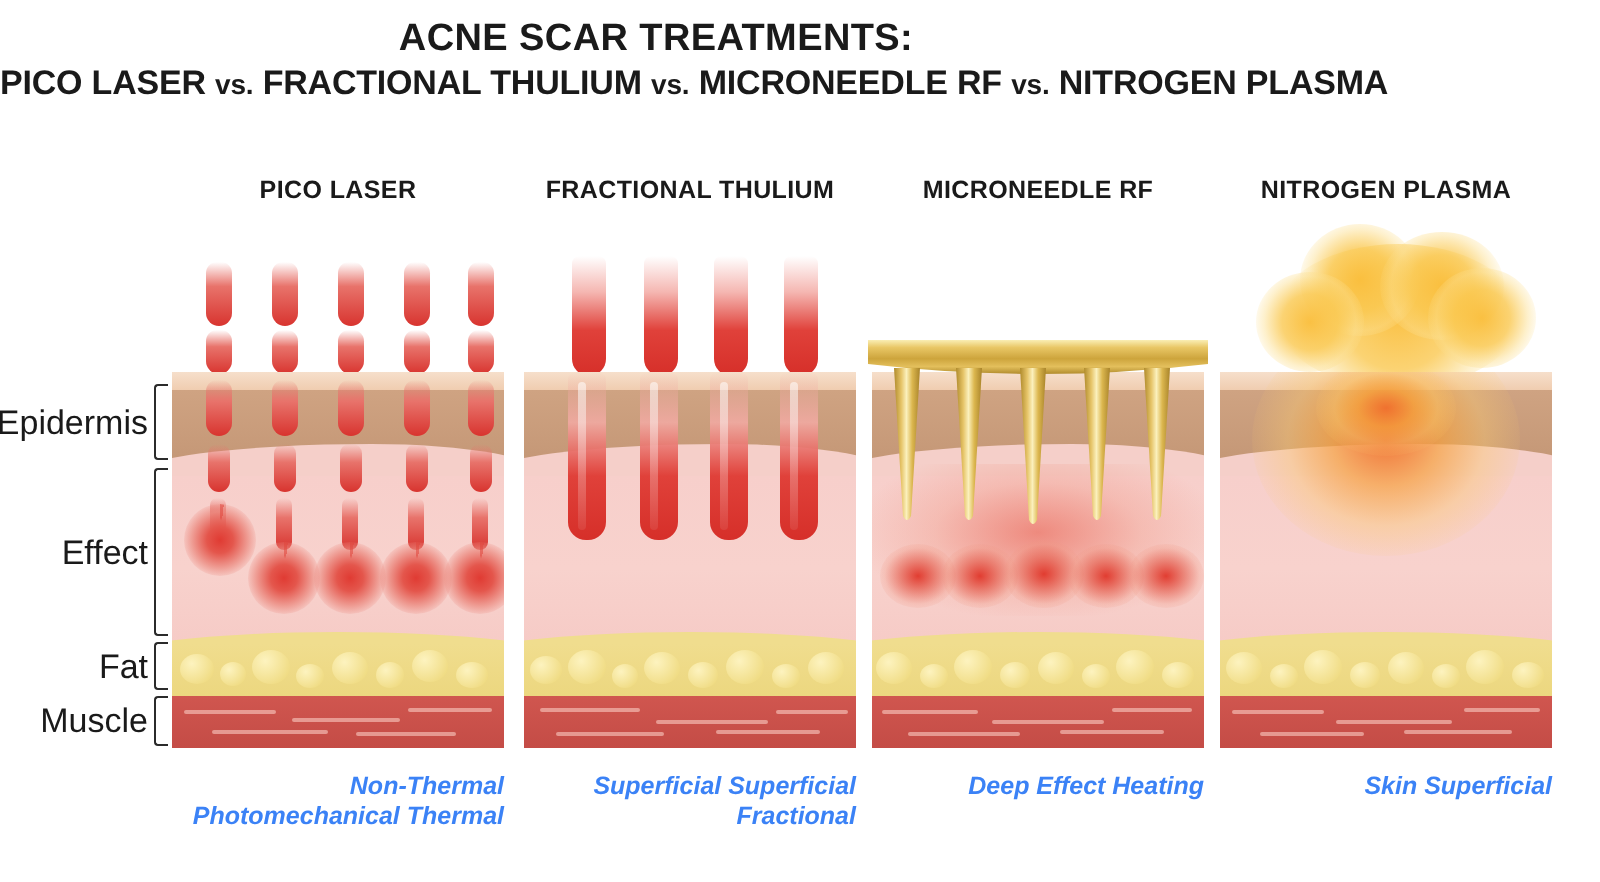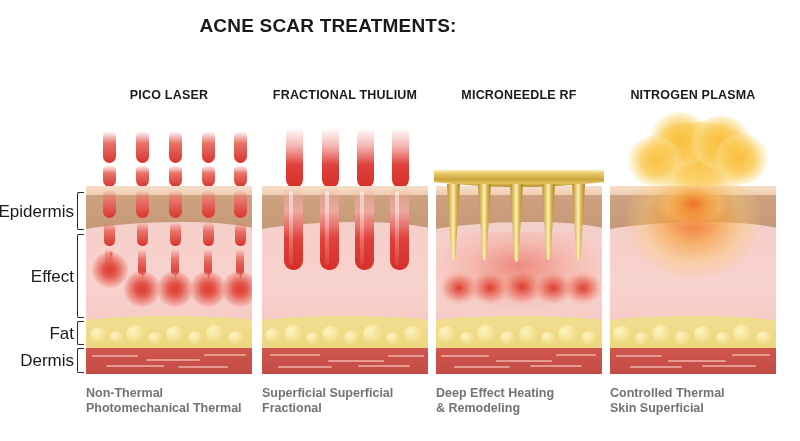--- a/index.html
+++ b/index.html
@@ -4,38 +4,38 @@
 <style>
   html,body{margin:0;padding:0;}
   body{
     width:800px;height:441px;background:#ffffff;
     font-family:"Liberation Sans","DejaVu Sans",sans-serif;
     color:#1a1a1a;overflow:hidden;position:relative;
   }
   #root{position:relative;width:800px;height:441px;}
 
   
-  .title-block{position:absolute;left:0;top:14px;width:656px;text-align:center;}
+  .title-block{position:absolute;left:0;top:8px;width:656px;text-align:center;}
   .title-l1{font-size:19px;font-weight:bold;letter-spacing:.2px;line-height:23px;}
   .title-l2{font-size:17px;font-weight:bold;letter-spacing:-.1px;line-height:22px;white-space:nowrap;}
   .vs{font-size:14px;font-weight:bold;text-transform:lowercase;}
 
   
   .axis{position:absolute;left:0;top:186px;width:84px;height:188px;}
   .axis-row{position:absolute;right:0;display:flex;align-items:center;justify-content:flex-end;}
   .axis-label{font-size:17px;line-height:13px;white-space:nowrap;padding-right:3px;}
   .brk{width:7px;border:1.2px solid #2b2b2b;border-right:none;box-sizing:border-box;
        border-top-left-radius:2px;border-bottom-left-radius:2px;}
 
   
   .col{position:absolute;top:88px;}
   .col-head{font-size:12.5px;font-weight:bold;text-align:center;letter-spacing:.2px;
             white-space:nowrap;line-height:14px;}
-  .col-cap{position:absolute;top:386px;font-size:12.5px;font-weight:bold;text-align:left;
-           line-height:15px;color:#737373;}
+  .col-cap{position:absolute;top:386px;font-size:12.5px;font-weight:bold;text-align:right;
+           line-height:15px;color:#3b82f6;font-style:italic;}
 
   
   .skin{position:absolute;top:186px;overflow:hidden;}
   .lay{position:absolute;left:0;width:100%;}
   .l-top   {top:0;   height:9px; background:linear-gradient(180deg,#f6dfcb,#f0cdb0);}
   .l-epi   {top:9px; height:34px;background:linear-gradient(180deg,#cfa382,#c59877);}
   .epi-wave{position:absolute;left:0;top:36px;width:100%;height:16px;
             background:#f5cfc9;border-radius:58% 42% 0 0/100% 100% 0 0;transform:scaleX(1.25);}
   .l-derm  {top:46px;height:90px;background:linear-gradient(180deg,#f7cfcb 0%,#f8d2cd 55%,#f6cbc6 100%);}
   .l-fat   {top:136px;height:26px;background:linear-gradient(180deg,#f0dd8e,#ecd77f);}
@@ -71,37 +71,46 @@
   .plglow{position:absolute;border-radius:50%;
     background:radial-gradient(ellipse at 50% 50%,rgba(240,110,45,.92) 0%,rgba(246,160,60,.68) 28%,rgba(250,200,110,.40) 52%,rgba(253,230,170,0) 76%);}
 </style>
 </head>
 <body>
 
 <div id="root">
 
   <div class="title-block">
     <div class="title-l1">ACNE SCAR TREATMENTS:</div>
+    <div class="title-l2">
+      <span>PICO LASER</span>
+      <span class="vs">vs.</span>
+      <span>FRACTIONAL THULIUM</span>
+      <span class="vs">vs.</span>
+      <span>MICRONEEDLE RF</span>
+      <span class="vs">vs.</span>
+      <span>NITROGEN PLASMA</span>
+    </div>
   </div>
 
   <div class="axis">
     <div class="axis-row" style="top:6px;">
       <span class="axis-label">Epidermis</span>
       <span class="brk" style="height:38px;"></span>
     </div>
     <div class="axis-row" style="top:48px;">
       <span class="axis-label">Effect</span>
       <span class="brk" style="height:84px;"></span>
     </div>
     <div class="axis-row" style="top:135px;">
       <span class="axis-label">Fat</span>
       <span class="brk" style="height:24px;"></span>
     </div>
     <div class="axis-row" style="top:162px;">
-      <span class="axis-label">Dermis</span>
+      <span class="axis-label">Muscle</span>
       <span class="brk" style="height:25px;"></span>
     </div>
   </div>
 
   <div class="col" style="left:86px;width:166px;">
     <div class="col-head">PICO LASER</div>
   </div>
   <div class="col" style="left:262px;width:166px;">
     <div class="col-head">FRACTIONAL THULIUM</div>
   </div>
@@ -288,21 +297,20 @@
       <path d="M-2,0 L168,0 L168,12 Q83,22 -2,12 Z" fill="url(#goldBar)"></path>
       <path d="M11,14 L24,14 L19.5,88 Q17.5,92 15.5,88 Z" fill="url(#goldNdl)"></path>
       <path d="M42,14 L55,14 L50.5,88 Q48.5,92 46.5,88 Z" fill="url(#goldNdl)"></path>
       <path d="M74,14 L87,14 L82.5,90 Q80.5,94 78.5,90 Z" fill="url(#goldNdl)"></path>
       <path d="M106,14 L119,14 L114.5,88 Q112.5,92 110.5,88 Z" fill="url(#goldNdl)"></path>
       <path d="M136,14 L149,14 L144.5,88 Q142.5,92 140.5,88 Z" fill="url(#goldNdl)"></path>
     </svg>
 
     <div class="col-cap" style="left:436px;width:166px;">
       <div>Deep Effect Heating</div>
-      <div>&amp; Remodeling</div>
     </div>
   </div>
 
   <div>
     <div>
       <div class="cloud" style="left:638px;top:122px;width:122px;height:72px;"></div>
       <div class="cloud" style="left:650px;top:112px;width:60px;height:56px;"></div>
       <div class="cloud" style="left:690px;top:116px;width:62px;height:54px;"></div>
       <div class="cloud" style="left:628px;top:136px;width:54px;height:50px;"></div>
       <div class="cloud" style="left:714px;top:134px;width:54px;height:50px;"></div>
@@ -330,18 +338,17 @@
         <div class="mus-f" style="left:122px;top:6px;width:38px;"></div>
         <div class="mus-f" style="left:20px;top:18px;width:52px;"></div>
         <div class="mus-f" style="left:92px;top:17px;width:54px;"></div>
       </div>
 
       <div class="plglow" style="left:16px;top:-24px;width:134px;height:116px;"></div>
       <div class="plglow" style="left:48px;top:-6px;width:70px;height:48px;"></div>
     </div>
 
     <div class="col-cap" style="left:610px;width:166px;">
-      <div>Controlled Thermal</div>
       <div>Skin Superficial</div>
     </div>
   </div>
 
 </div>
 
 </body></html>

